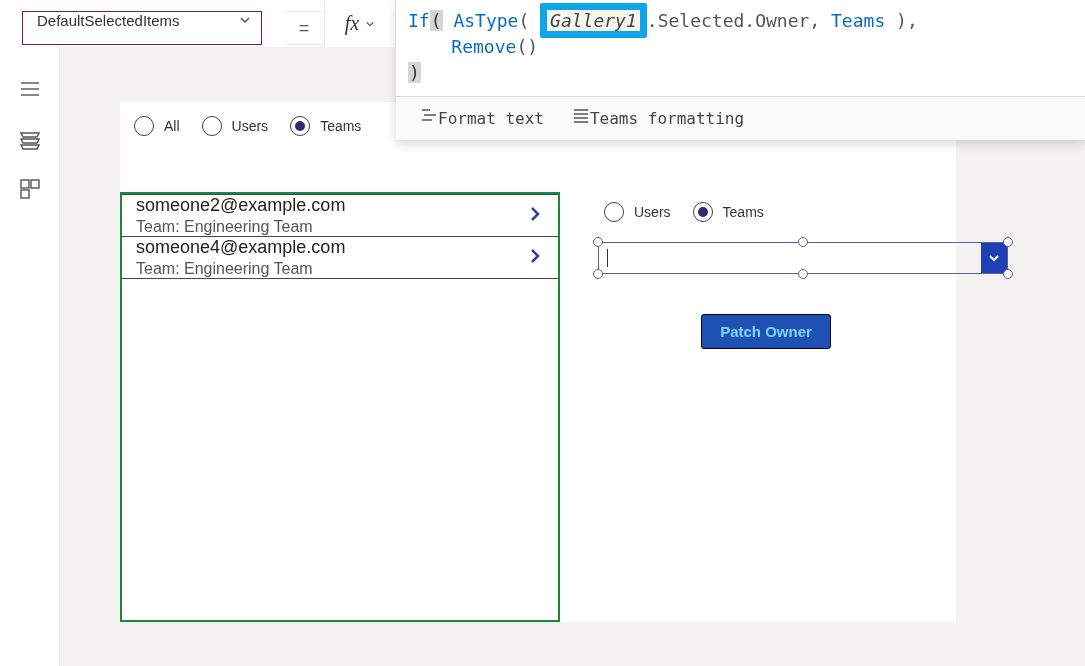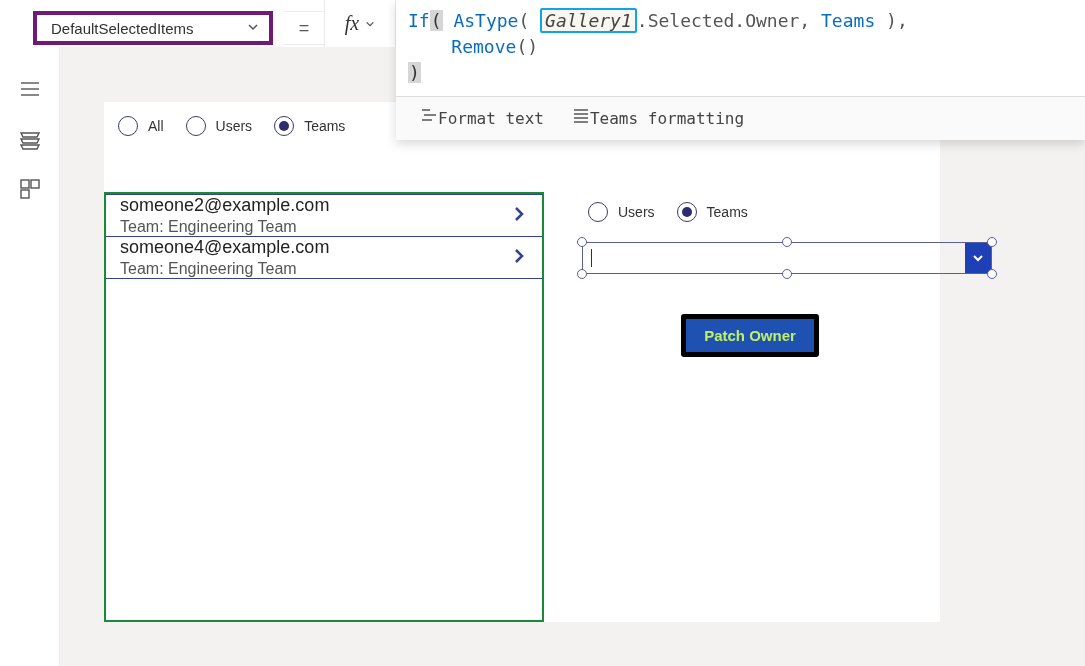--- a/index.html
+++ b/index.html
@@ -8,24 +8,24 @@
     background: #fff;
     width: 1085px; height: 666px;
     overflow: hidden;
     position: relative;
     color: #333;
   }
 
   
   .prop-select {
     position: absolute;
-    left: 33px; top: 11px;
+    left: 22px; top: 11px;
     width: 240px; height: 34px;
-    border: 4px solid #701a75;
-    display: flex; align-items: center;
+    border: 1px solid #701a75;
+    display: flex; align-items: flex-start;
     background: #fff;
   }
   .prop-select span.text {
     flex: 1; padding: 0 14px; font-size: 15px; color: #323130;
   }
   .chev { width: 12px; height: 12px; stroke: #555; stroke-width: 1.5; fill: none; }
   .prop-select .caret { padding: 0 10px; }
 
   
   .eq-sign {
@@ -50,21 +50,21 @@
     font-size: 18px;
     line-height: 26px;
     padding: 8px 12px 0 12px;
     z-index: 10;
   }
   .formula .row { white-space: pre; }
   .kw { color: #0a6cbf; }
   .tok { color: #555; }
   .id-box {
     font-style: italic; color:#444;
-    border: 2px solid #0ea5e9; border-radius:2px;
+    border: 7px solid #0ea5e9; border-radius:2px;
     padding: 0 3px; background:#f7f7f0;
   }
   .paren-hi { background:#d6d6d6; padding:0 1px; }
 
   .formula-toolbar {
     margin-top:10px; margin-left:-12px; margin-right:-12px;
     border-top:1px solid #ddd;
     background:#fafafa;
     height:44px;
     display:flex; align-items:center; gap:28px;
@@ -83,21 +83,21 @@
   }
   .rail-btn { width:24px; height:24px; display:flex; align-items:center; justify-content:center; }
   .rail-btn svg { stroke:#555; fill:none; stroke-width:1.4; }
 
   
   .canvas-bg {
     position:absolute; left:60px; top:47px; right:0; bottom:0;
     background:#f3f2f1;
   }
   .form {
-    position:absolute; left:44px; top:55px; width:836px; height:520px;
+    position:absolute; left:60px; top:55px; width:836px; height:520px;
     background:#fff;
   }
 
   
   .left-col {
     position:absolute; left:0; top:0; width:440px; bottom:0;
     padding:0;
   }
   .radio-row {
     display:flex; align-items:center; gap:10px;
@@ -162,22 +162,22 @@
   .sel-control .ctrl .body .cursor { width:1px; height:18px; background:#333;}
   .sel-control .ctrl .dd { width:26px;background:#1f3fb5;display:flex;align-items:center;justify-content:center;}
   .sel-control .ctrl .dd svg{stroke:#fff;stroke-width:2;fill:none;width:14px;height:14px;}
   .handle { position:absolute; width:10px;height:10px;border:1px solid #5a5f99;border-radius:50%;background:#fff;}
   .h-tl{left:3px;top:3px;} .h-tm{left:208px;top:3px;} .h-tr{left:413px;top:3px;}
   .h-bl{left:3px;top:35px;} .h-bm{left:208px;top:35px;} .h-br{left:413px;top:35px;}
 
   .patch-btn {
     margin: 36px auto 8px auto;
     display:block;
-    background:#1f51b3; color:#bef264;
-    border:5px solid #000000;
+    background:#1f51b3; color:#7dd3fc;
+    border:1px solid #000000;
     font-size:15px; font-weight:600;
     padding:8px 18px; border-radius:3px;
     cursor:pointer;
   }
 </style>
 </head>
 <body>
 
 <div class="prop-select">
   <span class="text">DefaultSelectedItems</span>

